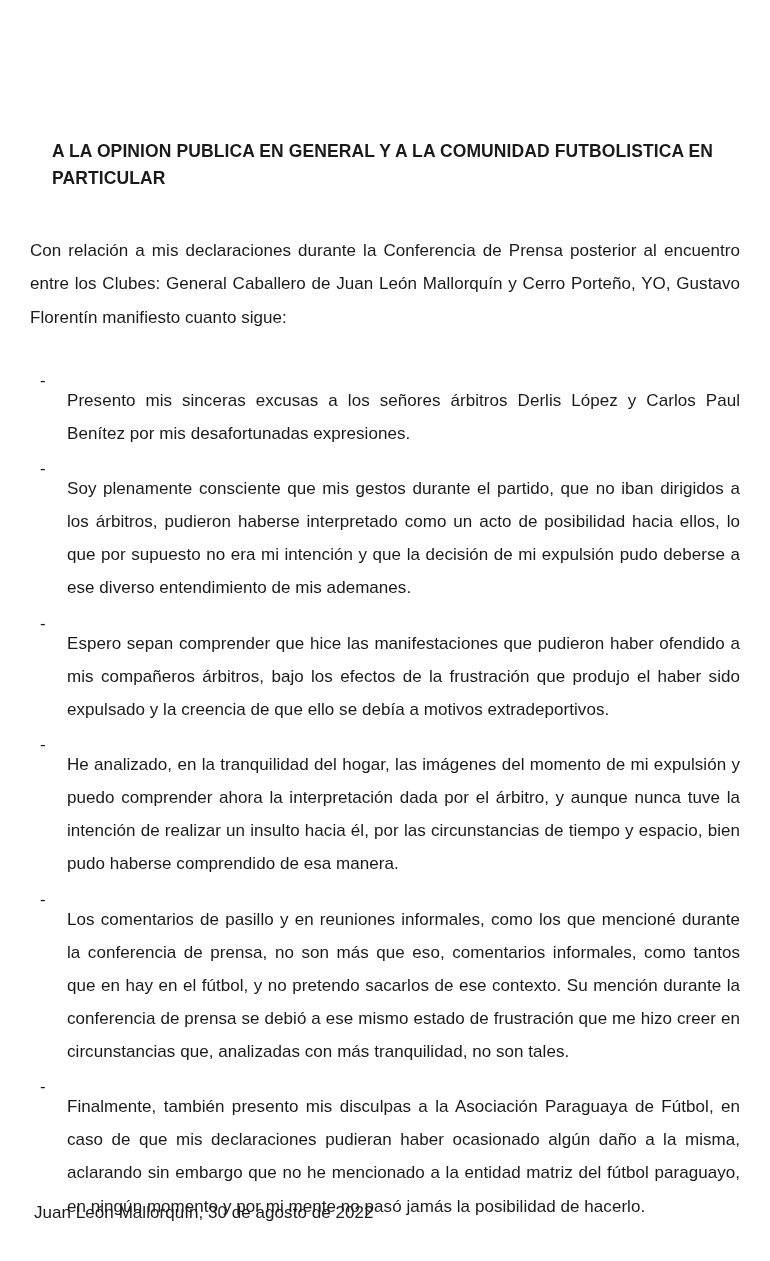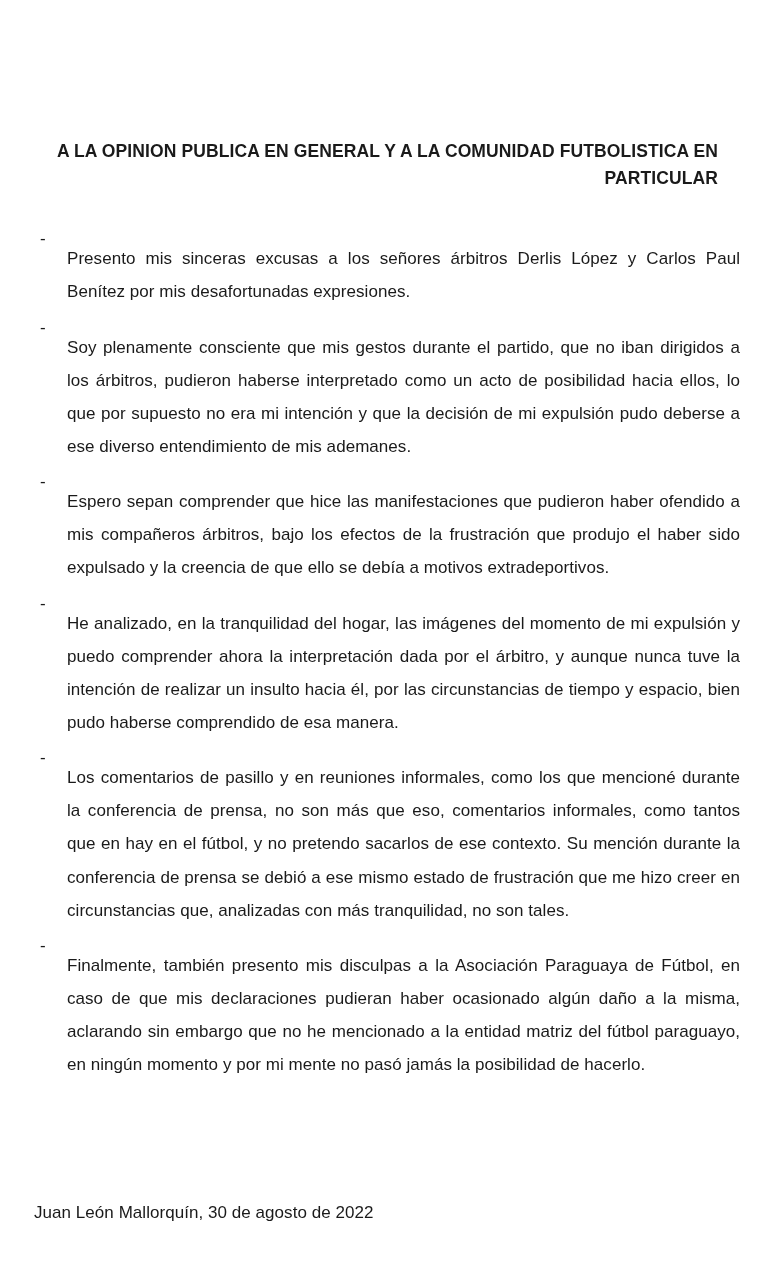--- a/index.html
+++ b/index.html
@@ -20,21 +20,21 @@
     height: 1261px;
     box-sizing: border-box;
     padding: 0 30px;
     overflow: hidden;
   }
   .doc-title {
     margin: 0;
     padding-top: 138px;
     font-size: 17.5px;
     font-weight: bold;
-    text-align: right;
+    text-align: left;
     line-height: 1.55;
     letter-spacing: 0.1px;
     padding-left: 22px;
     padding-right: 22px;
   }
   .intro {
     margin: 0;
     padding-top: 42px;
     font-size: 17px;
     line-height: 1.95;
@@ -78,20 +78,21 @@
     letter-spacing: 0.05px;
   }
 </style>
 </head>
 <body>
 
 <div class="page">
 
   <h1 class="doc-title">A LA OPINION PUBLICA EN GENERAL Y A LA COMUNIDAD FUTBOLISTICA EN PARTICULAR</h1>
 
+  <p class="intro">Con relación a mis declaraciones durante la Conferencia de Prensa posterior al encuentro entre los Clubes: General Caballero de Juan León Mallorquín y Cerro Porteño, YO, Gustavo Florentín manifiesto cuanto sigue:</p>
 
   <ul class="bullet-list">
     <li class="bullet-item">
       <span class="bullet-dash">-</span>
       <span class="bullet-text">Presento mis sinceras excusas a los señores árbitros Derlis López y Carlos Paul Benítez por mis desafortunadas expresiones.</span>
     </li>
     <li class="bullet-item">
       <span class="bullet-dash">-</span>
       <span class="bullet-text">Soy plenamente consciente que mis gestos durante el partido, que no iban dirigidos a los árbitros, pudieron haberse interpretado como un acto de posibilidad hacia ellos, lo que por supuesto no era mi intención y que la decisión de mi expulsión pudo deberse a ese diverso entendimiento de mis ademanes.</span>
     </li>

